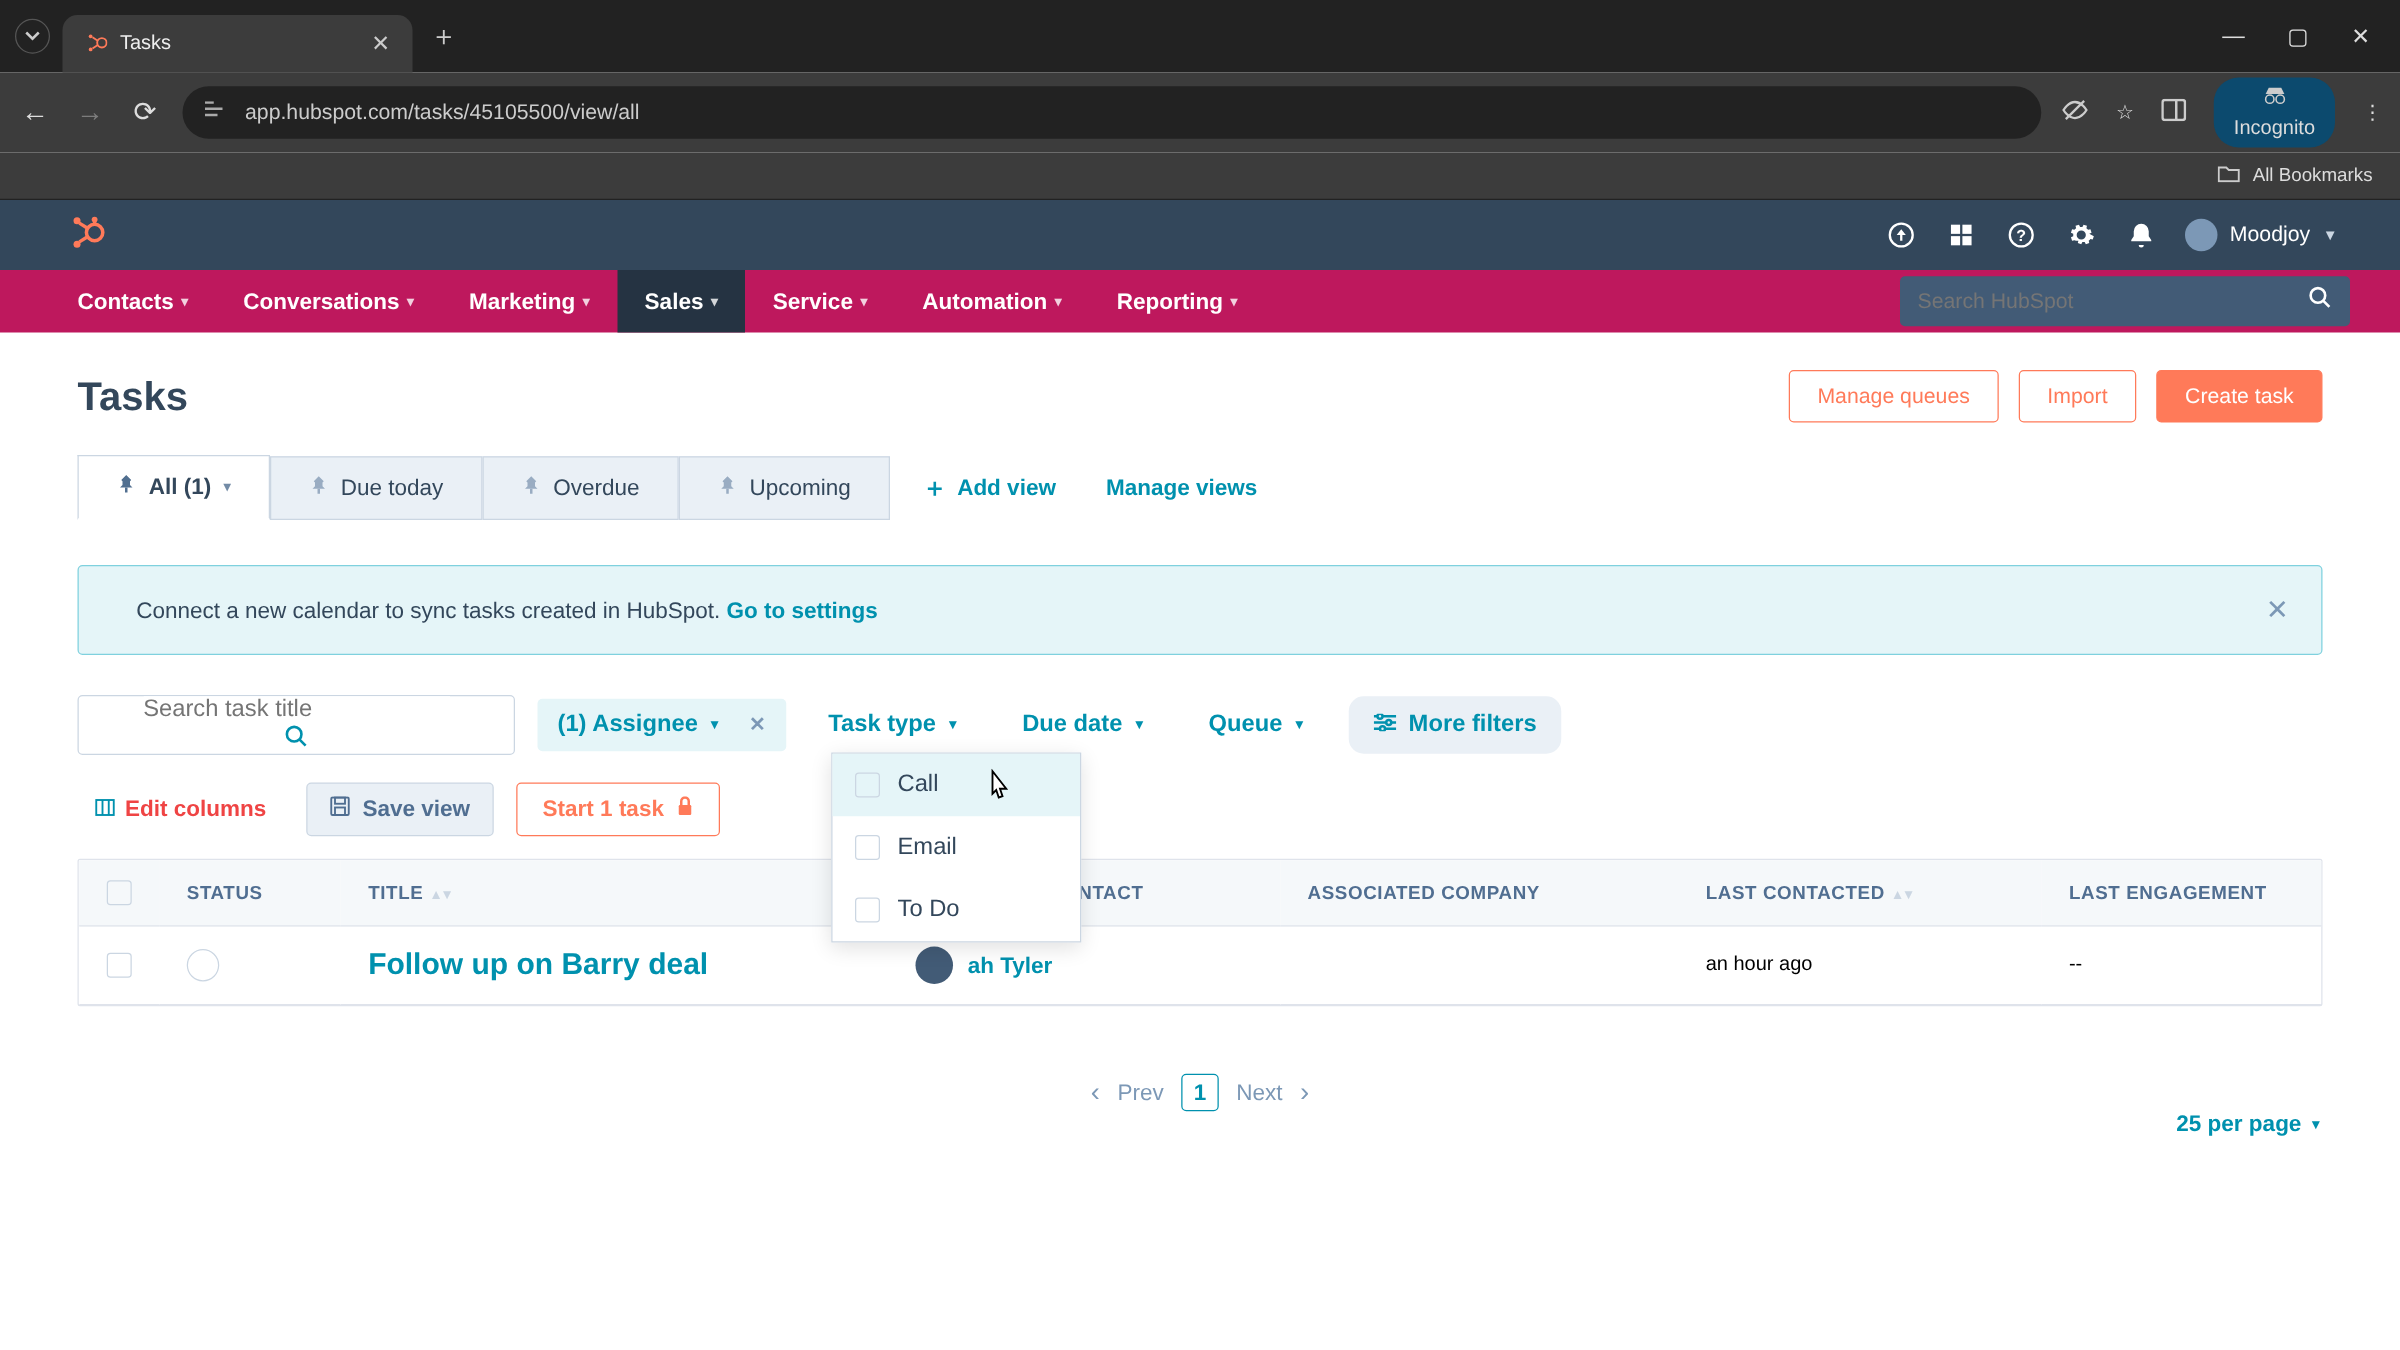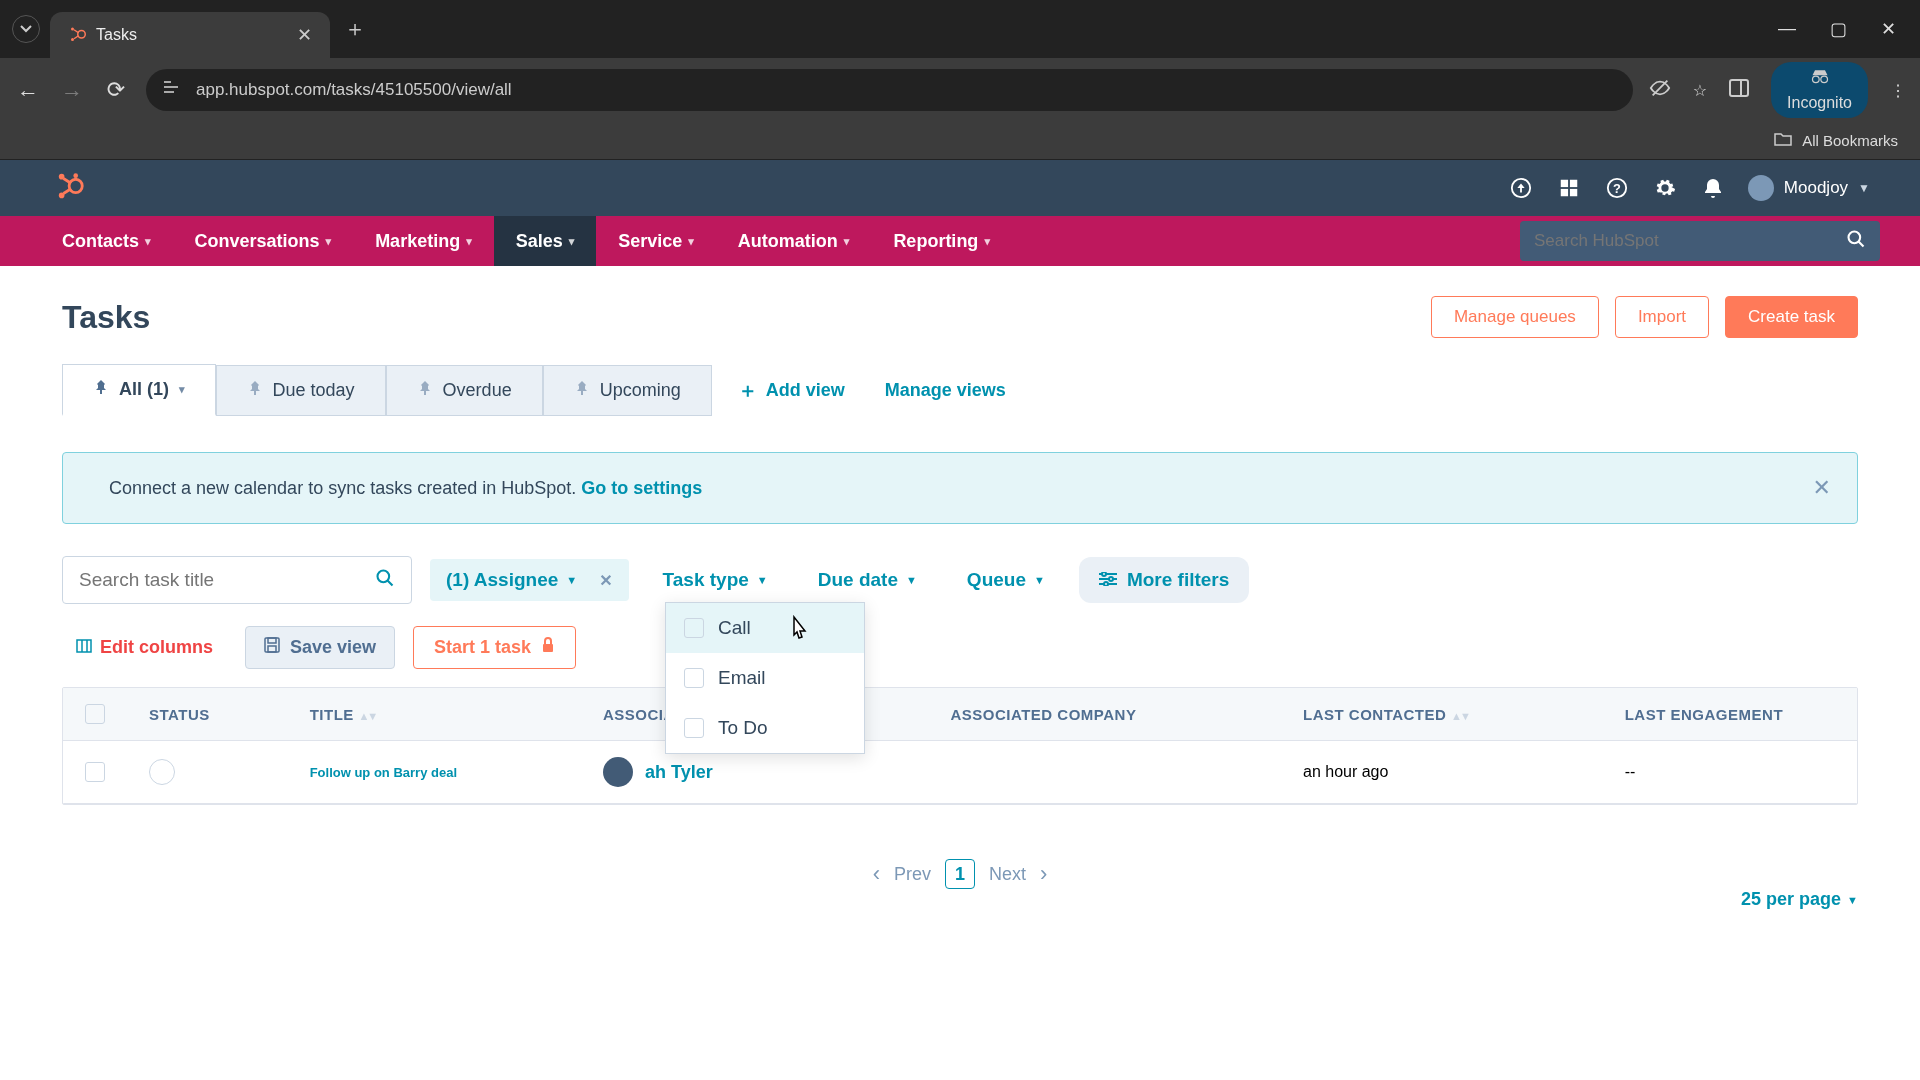--- a/index.html
+++ b/index.html
@@ -54,41 +54,41 @@
   .view-tab.inactive .pin{ color:#99acc2;}
   .add-view, .manage-views{ color:#0091ae; font-weight:600; font-size:18px; margin-left:26px; display:flex; gap:8px; align-items:center;}
 
   .banner{ margin-top:36px; background:#e5f5f8; border:1px solid #7fd1de; border-radius:4px; padding:22px 26px; display:flex; align-items:center; gap:14px;}
   .banner strong{ color:#33475b; font-size:19px; font-weight:700;}
   .banner-text{ color:#33475b; font-size:18px; margin-left:20px;}
   .banner-link{ color:#0091ae; font-weight:700;}
   .banner-close{ margin-left:auto; color:#7c98b6; font-size:22px;}
 
   .filter-row{ margin-top:32px; display:flex; align-items:center; gap:18px;}
-  .search-task{ border:1.5px solid #cbd6e2; border-radius:4px; height:48px; width:350px; display:flex; align-items:center; padding:0 16px;}
+  .search-task{ border:1.5px solid #cbd6e2; border-radius:4px; height:48px; width:350px; display:flex; align-items:center; padding:0 16px;flex-direction:column;}
   .search-task input{ border:none; flex:1; font-size:19px; outline:none; color:#33475b;}
   .search-task .mag{ color:#0091ae; font-size:20px;}
   .filter-chip{ color:#0091ae; font-weight:600; font-size:19px; padding:10px 16px; border-radius:4px; display:flex; gap:8px; align-items:center;}
   .filter-chip.active-chip{ background:#e5f5f8;}
   .chip-clear{ color:#7c98b6; font-size:16px;}
   .more-filters{ background:#eaf0f6; color:#0091ae; padding:12px 20px; border-radius:12px; font-weight:600; font-size:19px; display:flex; gap:10px; align-items:center;}
 
   .action-row{ margin-top:22px; display:flex; gap:18px; align-items:center;}
   .edit-cols{ color:#ef4444; font-size:18px; font-weight:600; display:flex; gap:8px; align-items:center; padding:10px 14px;}
   .save-view{ background:#eaf0f6; color:#506e91; border:1px solid #cbd6e2; padding:10px 18px; border-radius:4px; display:flex; gap:10px; font-weight:600; font-size:18px;}
   .start-task{ background:#fff; border:1.5px solid #ff7a59; color:#ff7a59; padding:10px 20px; border-radius:4px; font-weight:600; font-size:18px; display:flex; gap:10px; align-items:center;}
 
   .table-wrap{ margin-top:18px; border:1px solid #dfe3eb; border-radius:2px; overflow-x:auto; position:relative;}
   table{ border-collapse:collapse; width:1850px;}
   th,td{ text-align:left; padding:16px 22px; border-bottom:1px solid #dfe3eb; white-space:nowrap;}
   th{ background:#f5f8fa; color:#506e91; font-size:15px; letter-spacing:.5px; font-weight:600;}
   th.checkbox-cell,td.checkbox-cell{ width:52px;}
   .cb{ width:20px; height:20px; border:1.5px solid #cbd6e2; border-radius:3px;}
   .status-dot{ width:26px; height:26px; border:1.5px solid #cbd6e2; border-radius:50%;}
-  .title-cell{ color:#0091ae; font-weight:700; font-size:13px;}
+  .title-cell{ color:#0091ae; font-weight:700; font-size:24px;}
   .contact-cell{ color:#0091ae; font-weight:700; font-size:18px; display:flex; gap:12px; align-items:center;}
   .contact-avatar{ width:30px; height:30px; border-radius:50%; background:#425b76;}
 
   .pagination{ display:flex; justify-content:center; align-items:center; gap:14px; margin-top:24px; color:#7c98b6; font-size:18px;}
   .page-num{ border:1.5px solid #0091ae; color:#0091ae; width:30px; height:30px; display:flex; align-items:center; justify-content:center; border-radius:4px; font-weight:700;}
   .per-page{ position:absolute; right:0; color:#0091ae; font-weight:700; font-size:18px; display:flex; gap:6px;}
   .pagination-wrap{ position:relative; margin-top:10px; padding:20px 0;}
 
   
   .dropdown{ position:absolute; background:#fff; border:1px solid #cbd6e2; border-radius:0; box-shadow:0 4px 16px rgba(0,0,0,.12); width:200px; z-index:100;}

